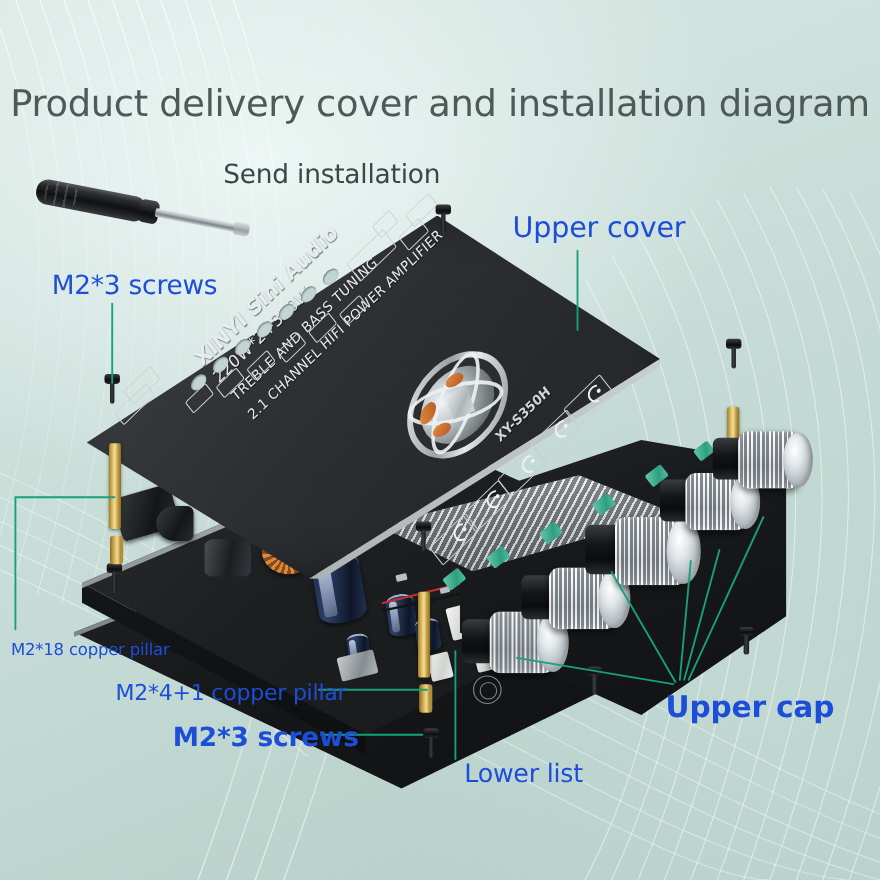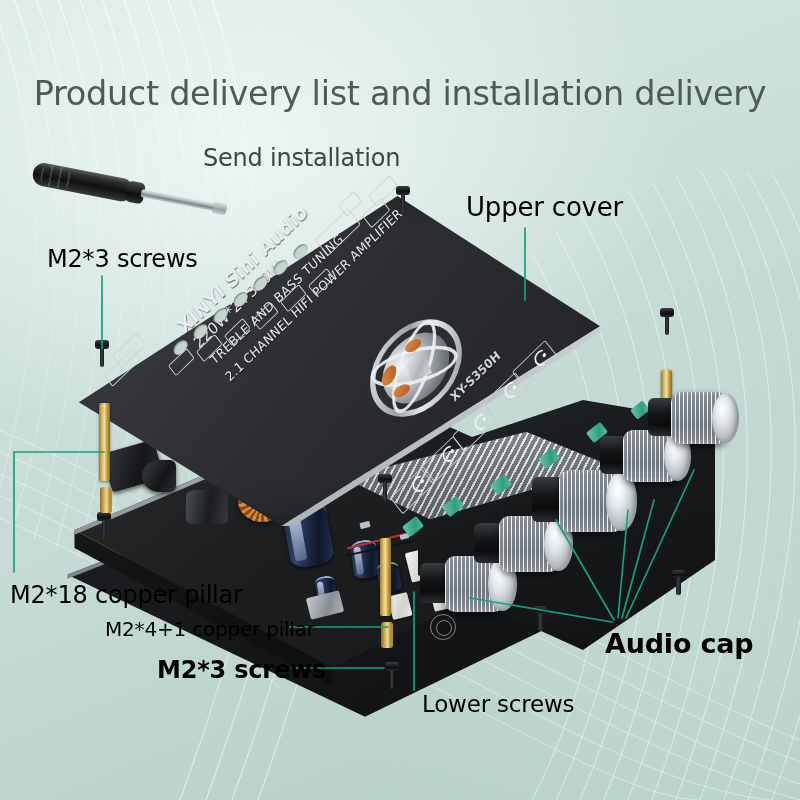--- a/index.html
+++ b/index.html
@@ -26,28 +26,28 @@
     text-align:center; z-index:6;
     font-size:33.5px; font-weight:400; letter-spacing:-.3px;
     color:#4e5a57;
     font-family:"DejaVu Sans", sans-serif;
     white-space:nowrap;
   }
 
   
   .callout {
     position:absolute; z-index:9;
-    color:#000000; font-weight:400; white-space:nowrap;
+    color:#1d4ed8; font-weight:400; white-space:nowrap;
     font-family:"DejaVu Sans", sans-serif;
     letter-spacing:-.2px;
   }
   #lbl-screwdriver { left:203px; top:144px; font-size:24px; color:#3c4745; }
   #lbl-uppercover  { left:466px; top:192px; font-size:26px; }
   #lbl-m2x3-top    { left:47px;  top:245px; font-size:24px; }
-  #lbl-m2x18       { left:10px;  top:581px; font-size:24px; }
+  #lbl-m2x18       { left:10px;  top:581px; font-size:15px; }
   #lbl-m2x43       { left:105px; top:617px; font-size:20px; }
   #lbl-m2x3-bot    { left:157px; top:656px; font-size:24px; font-weight:700; }
   #lbl-lowercover  { left:422px; top:691px; font-size:23px; }
   #lbl-knobcap     { left:605px; top:628px; font-size:27px; font-weight:700; }
 
   
   #leaders { position:absolute; inset:0; z-index:7; }
 
   
   #screwdriver { position:absolute; left:33px; top:152px; width:190px; height:42px; z-index:8;
@@ -370,21 +370,21 @@
     <g stroke="#ffffff" stroke-opacity=".42" fill="none" stroke-width="1">
       <path d="M0 430 C 90 470, 190 520, 280 600"></path>
       <path d="M0 452 C 90 492, 190 542, 280 622"></path>
       <path d="M0 474 C 90 514, 190 564, 280 644"></path>
       <path d="M0 496 C 90 536, 190 586, 280 666"></path>
       <path d="M0 518 C 90 558, 190 608, 280 688"></path>
     </g>
   </svg>
 </div>
 
-<div id="title">Product delivery list and installation delivery</div>
+<div id="title">Product delivery cover and installation diagram</div>
 
 <svg id="leaders" width="800" height="800" viewBox="0 0 800 800">
   <g stroke="#17a07c" stroke-width="1.7" fill="none" stroke-linecap="round">
 
     <path d="M525 228 L525 300"></path>
 
     <path d="M102 276 L102 348"></path>
 
     <path d="M14 572 L14 452 L104 452"></path>
 
@@ -606,14 +606,14 @@
   <div class="pillar-s" style="left:100px;top:487px;width:12px;height:26px;"></div>
   <div class="pillar-s" style="left:381px;top:622px;width:12px;height:26px;"></div>
 </div>
 
 <div class="callout" id="lbl-screwdriver">Send installation</div>
 <div class="callout" id="lbl-uppercover">Upper cover</div>
 <div class="callout" id="lbl-m2x3-top">M2*3 screws</div>
 <div class="callout" id="lbl-m2x18">M2*18 copper pillar</div>
 <div class="callout" id="lbl-m2x43">M2*4+1 copper pillar</div>
 <div class="callout" id="lbl-m2x3-bot">M2*3 screws</div>
-<div class="callout" id="lbl-lowercover">Lower screws</div>
-<div class="callout" id="lbl-knobcap">Audio cap</div>
+<div class="callout" id="lbl-lowercover">Lower list</div>
+<div class="callout" id="lbl-knobcap">Upper cap</div>
 
 </body></html>

